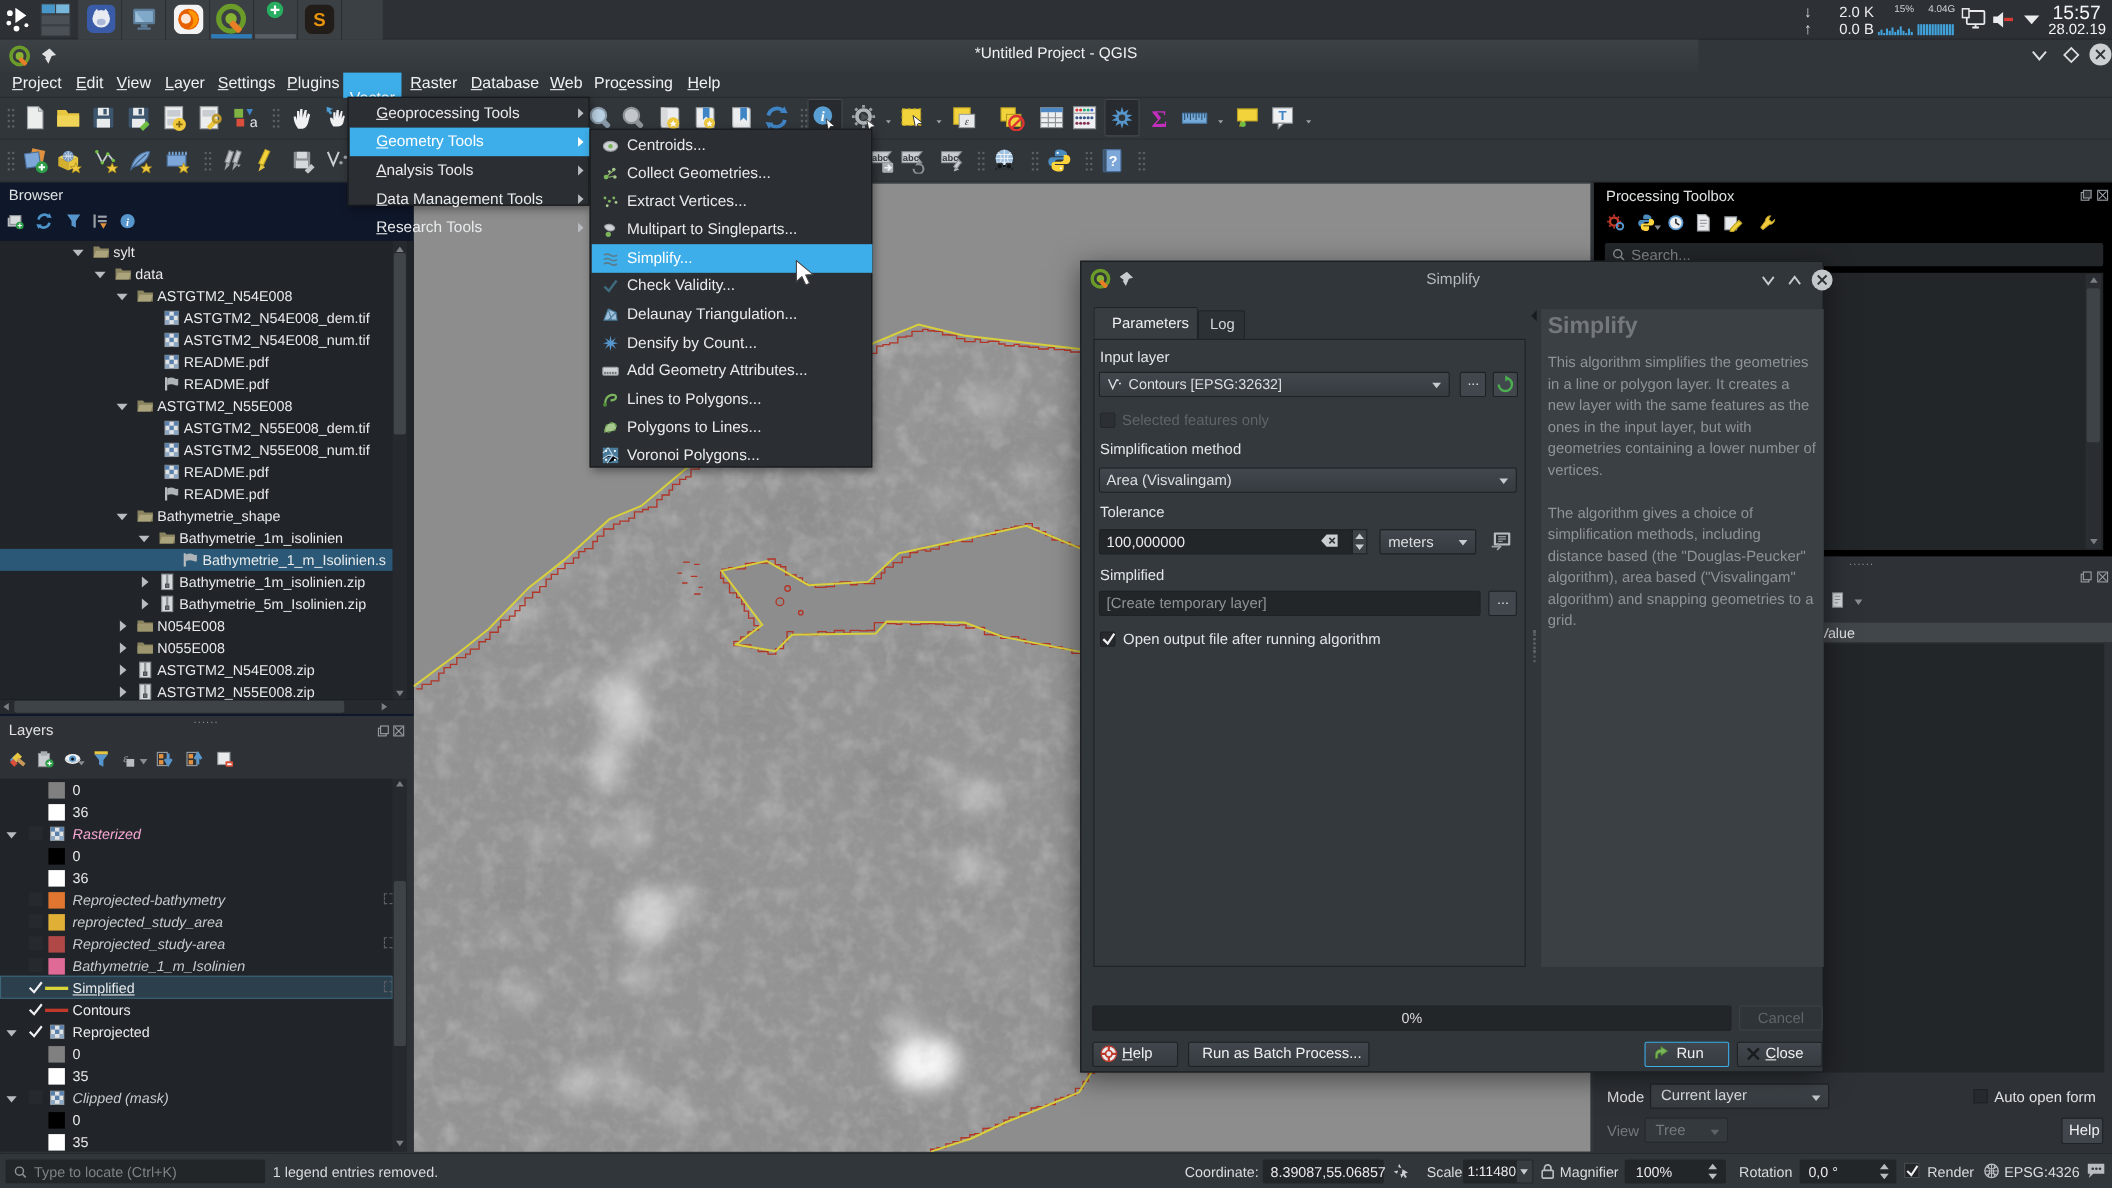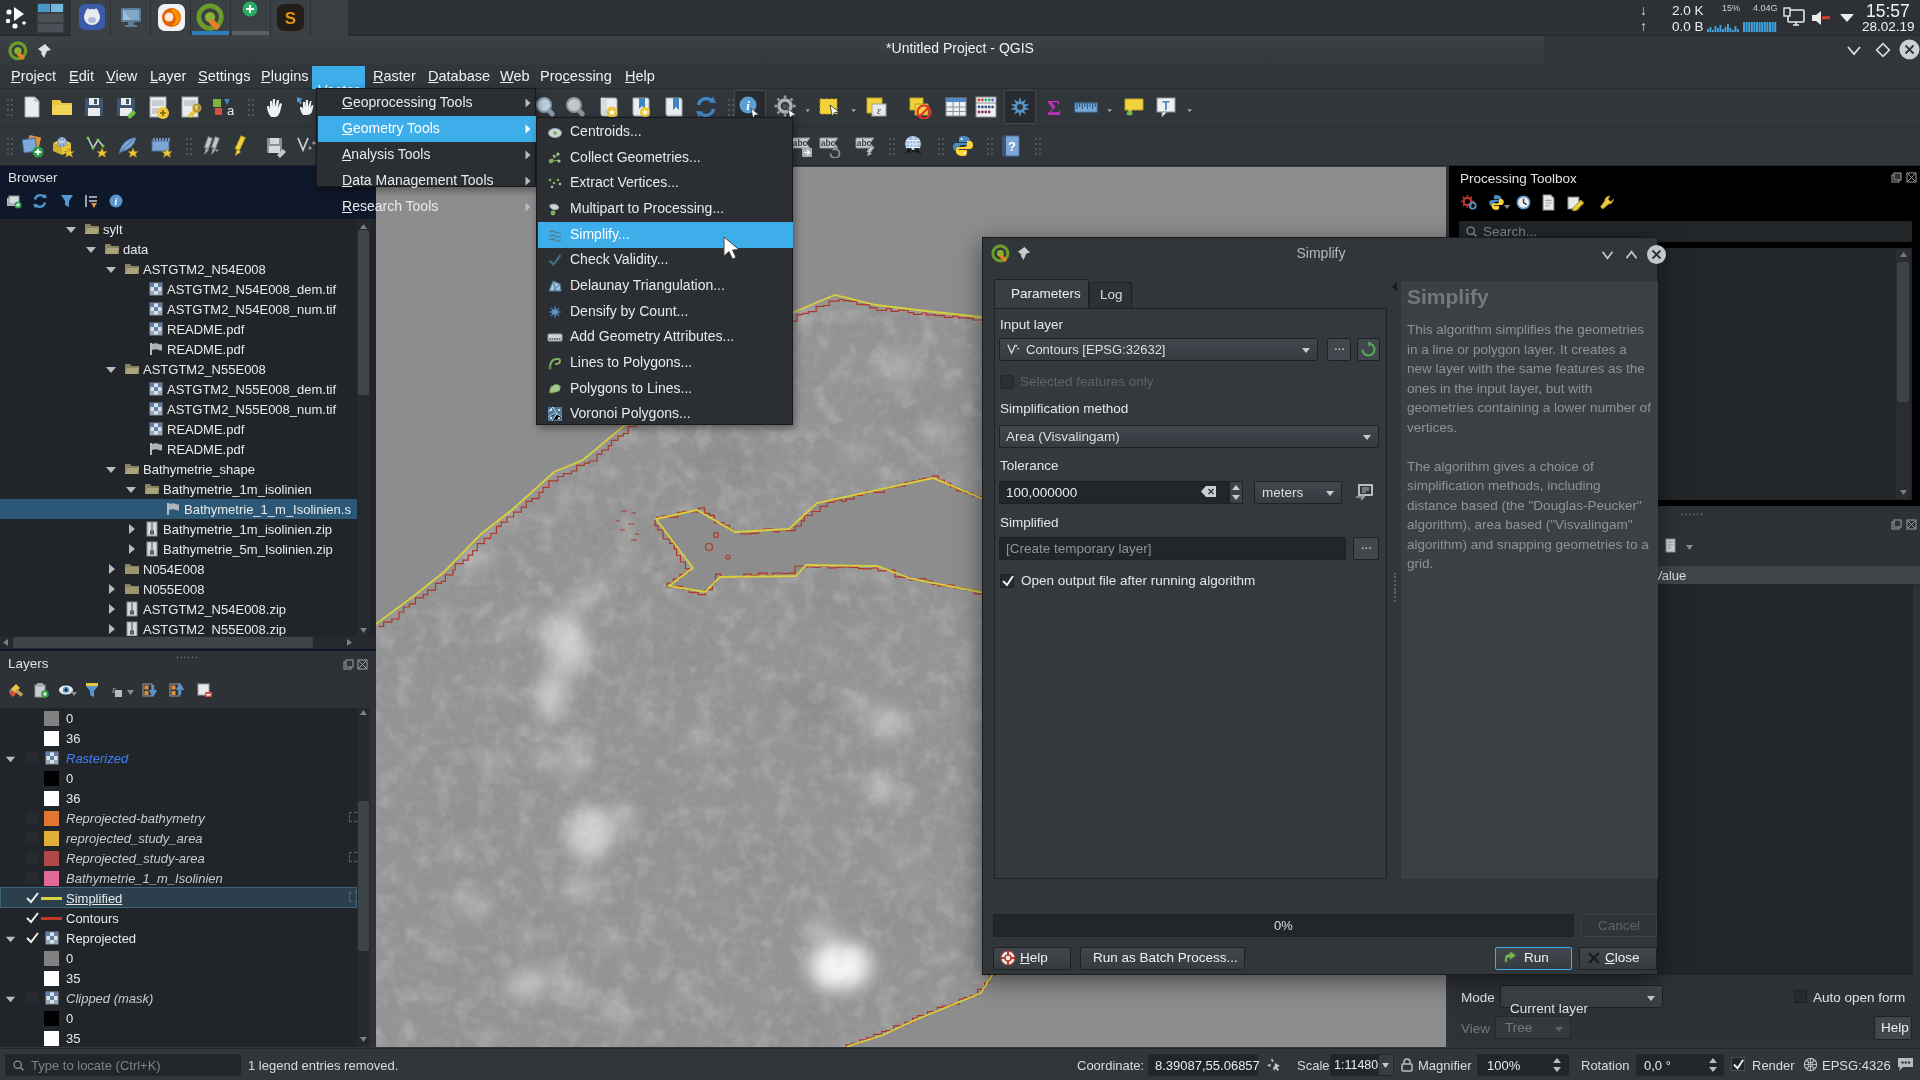--- a/index.html
+++ b/index.html
@@ -909,21 +909,21 @@
     </svg>
 <div class="abs" style="left:26px;top:100px;width:13px;height:13px;background:#26292d"></div>
 <svg class="abs" style="left:44px;top:99px" width="16" height="16" viewBox="0 0 16 16">
       <rect x="2" y="2" width="12" height="12" fill="#dfe2e4" stroke="#8d9296"></rect>
       <rect x="2" y="2" width="4" height="4" fill="#5a81ad"></rect>
       <rect x="10" y="2" width="4" height="4" fill="#5a81ad"></rect>
       <rect x="6" y="6" width="4" height="4" fill="#5a81ad"></rect>
       <rect x="2" y="10" width="4" height="4" fill="#8ea8c4"></rect>
       <rect x="10" y="10" width="4" height="4" fill="#8ea8c4"></rect>
     </svg>
-<div class="abs txt" style="left:66px;top:100px;font-size:13px;font-style:italic;color:#3b82f6">Rasterized</div>
+<div class="abs txt" style="left:66px;top:100px;font-size:13px;font-style:italic;color:#f9a8d4">Rasterized</div>
 <div class="abs" style="left:44px;top:120px;width:15px;height:15px;background:#000000"></div>
 <div class="abs txt" style="left:66px;top:120px;font-size:13px;color:#e8eaeb">0</div>
 <div class="abs" style="left:44px;top:140px;width:15px;height:15px;background:#ffffff"></div>
 <div class="abs txt" style="left:66px;top:140px;font-size:13px;color:#e8eaeb">36</div>
 <div class="abs" style="left:26px;top:160px;width:13px;height:13px;background:#26292d"></div>
 <div class="abs" style="left:44px;top:160px;width:15px;height:15px;background:#e0762f"></div>
 <div class="abs txt" style="left:66px;top:160px;font-size:13px;font-style:italic;color:#c8cbce">Reprojected-bathymetry</div>
 <div class="abs" style="left:349px;top:161px;width:13px;height:10px;border:1px dashed #5a6065"></div>
 <div class="abs" style="left:26px;top:180px;width:13px;height:13px;background:#26292d"></div>
 <div class="abs" style="left:44px;top:180px;width:15px;height:15px;background:#dfaf36"></div>
@@ -1068,21 +1068,21 @@
       <path d="M4 4 H9 M4 7 H9 M4 10 H7" stroke="#8d9296"></path>
     </svg>
 <svg class="abs" style="left:236px;top:38px" width="9" height="7" viewBox="0 0 9 7">
       <path d="M1 1 L4.5 6 L8 1 Z" fill="#888d91"></path>
     </svg>
 <div class="abs" style="left:200px;top:60px;width:271px;height:19px;background:#41464b;border-bottom:1px solid #26292d"></div>
 <div class="abs txt" style="left:205px;top:62px;font-size:13px;color:#dfe1e2">Value</div>
 <div class="abs" style="left:200px;top:79px;width:264px;height:390px;background:#232629"></div>
 <div class="abs txt" style="left:12px;top:484px;font-size:13.5px;color:#dfe1e2">Mode</div>
 <div class="abs" style="left:51px;top:479px;width:163px;height:23px;background:linear-gradient(#41474d,#363b40);border:1px solid #1e2225;border-radius:2px">
-<div class="abs txt" style="left:9px;top:15px;font-size:13.5px;color:#dfe1e2">Current layer</div>
+<div class="abs txt" style="left:9px;top:2px;font-size:13.5px;color:#dfe1e2">Current layer</div>
 <svg class="abs" style="left:145px;top:9px" width="10" height="7" viewBox="0 0 10 7">
         <path d="M1 1 L5 6 L9 1 Z" fill="#c8cbce"></path>
       </svg>
     </div>
 <div class="abs" style="left:345px;top:484px;width:13px;height:13px;background:#26292d;border:1px solid #1e2225"></div>
 <div class="abs txt" style="left:364px;top:484px;font-size:13.5px;color:#dfe1e2">Auto open form</div>
 <div class="abs txt" style="left:12px;top:515px;font-size:13.5px;color:#74797d">View</div>
 <div class="abs" style="left:46px;top:510px;width:76px;height:23px;background:#34393e;border:1px solid #26292d;border-radius:2px">
 <div class="abs txt" style="left:9px;top:3px;font-size:13.5px;color:#74797d">Tree</div>
 <svg class="abs" style="left:58px;top:9px" width="10" height="7" viewBox="0 0 10 7">
@@ -1191,21 +1191,21 @@
       <circle cx="7" cy="8" r="1.3" fill="#7cb45c"></circle>
       <circle cx="11" cy="5" r="1.3" fill="#7cb45c"></circle>
       <circle cx="13" cy="9" r="1.3" fill="#a7c98f"></circle>
       <circle cx="5" cy="12" r="1.3" fill="#a7c98f"></circle>
     </svg>
 <div class="abs txt" style="left:33px;top:56.34px;font-size:14px;color:#e8eaeb">Extract Vertices...</div>
 <svg class="abs" style="left:10px;top:83.01px" width="16" height="16" viewBox="0 0 16 16">
       <path d="M3 4 Q7 2 10 4 Q13 6 11 8 Q8 10 5 8 Q2 6 3 4 Z" fill="#cfd3d6" stroke="#9aa0a5"></path>
       <circle cx="6" cy="12" r="2.4" fill="#7cb45c"></circle>
     </svg>
-<div class="abs txt" style="left:33px;top:82.01px;font-size:14px;color:#e8eaeb">Multipart to Processing...</div>
+<div class="abs txt" style="left:33px;top:82.01px;font-size:14px;color:#e8eaeb">Multipart to Singleparts...</div>
 <div class="abs" style="left:1px;top:103.68px;width:255px;height:26px;background:#3daee9"></div>
 <svg class="abs" style="left:10px;top:108.68px" width="16" height="16" viewBox="0 0 16 16">
       <path d="M2 5 Q5 3 8 5 T14 5 M2 9 Q5 7 8 9 T14 9 M2 13 Q5 11 8 13 T14 13" fill="none" stroke="#5a7d8c" stroke-width="1.4"></path>
     </svg>
 <div class="abs txt" style="left:33px;top:107.68px;font-size:14px;color:#fff">Simplify...</div>
 <svg class="abs" style="left:10px;top:134.35000000000002px" width="16" height="16" viewBox="0 0 16 16">
       <path d="M2.5 8.5 L6.5 12.5 L13.5 3" fill="none" stroke="#3e6b7d" stroke-width="2.2"></path>
     </svg>
 <div class="abs txt" style="left:33px;top:133.35000000000002px;font-size:14px;color:#e8eaeb">Check Validity...</div>
 <svg class="abs" style="left:10px;top:160.02000000000004px" width="16" height="16" viewBox="0 0 16 16">

